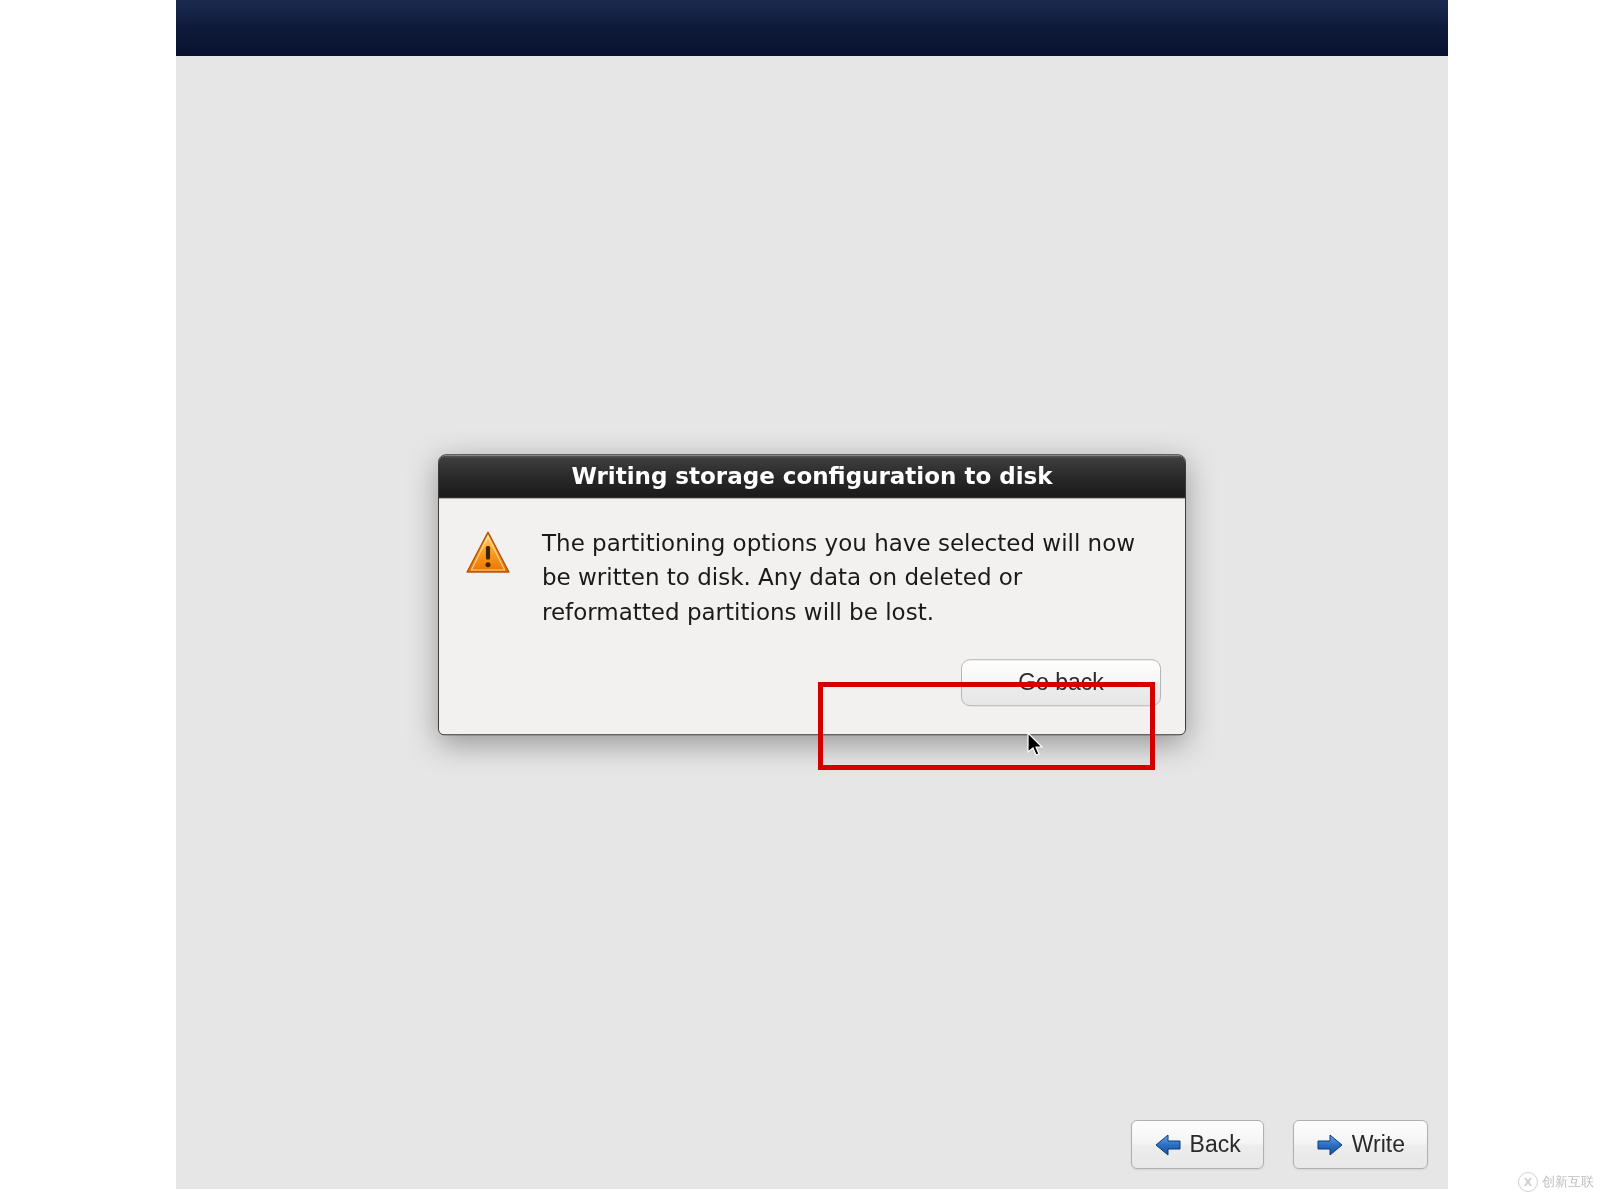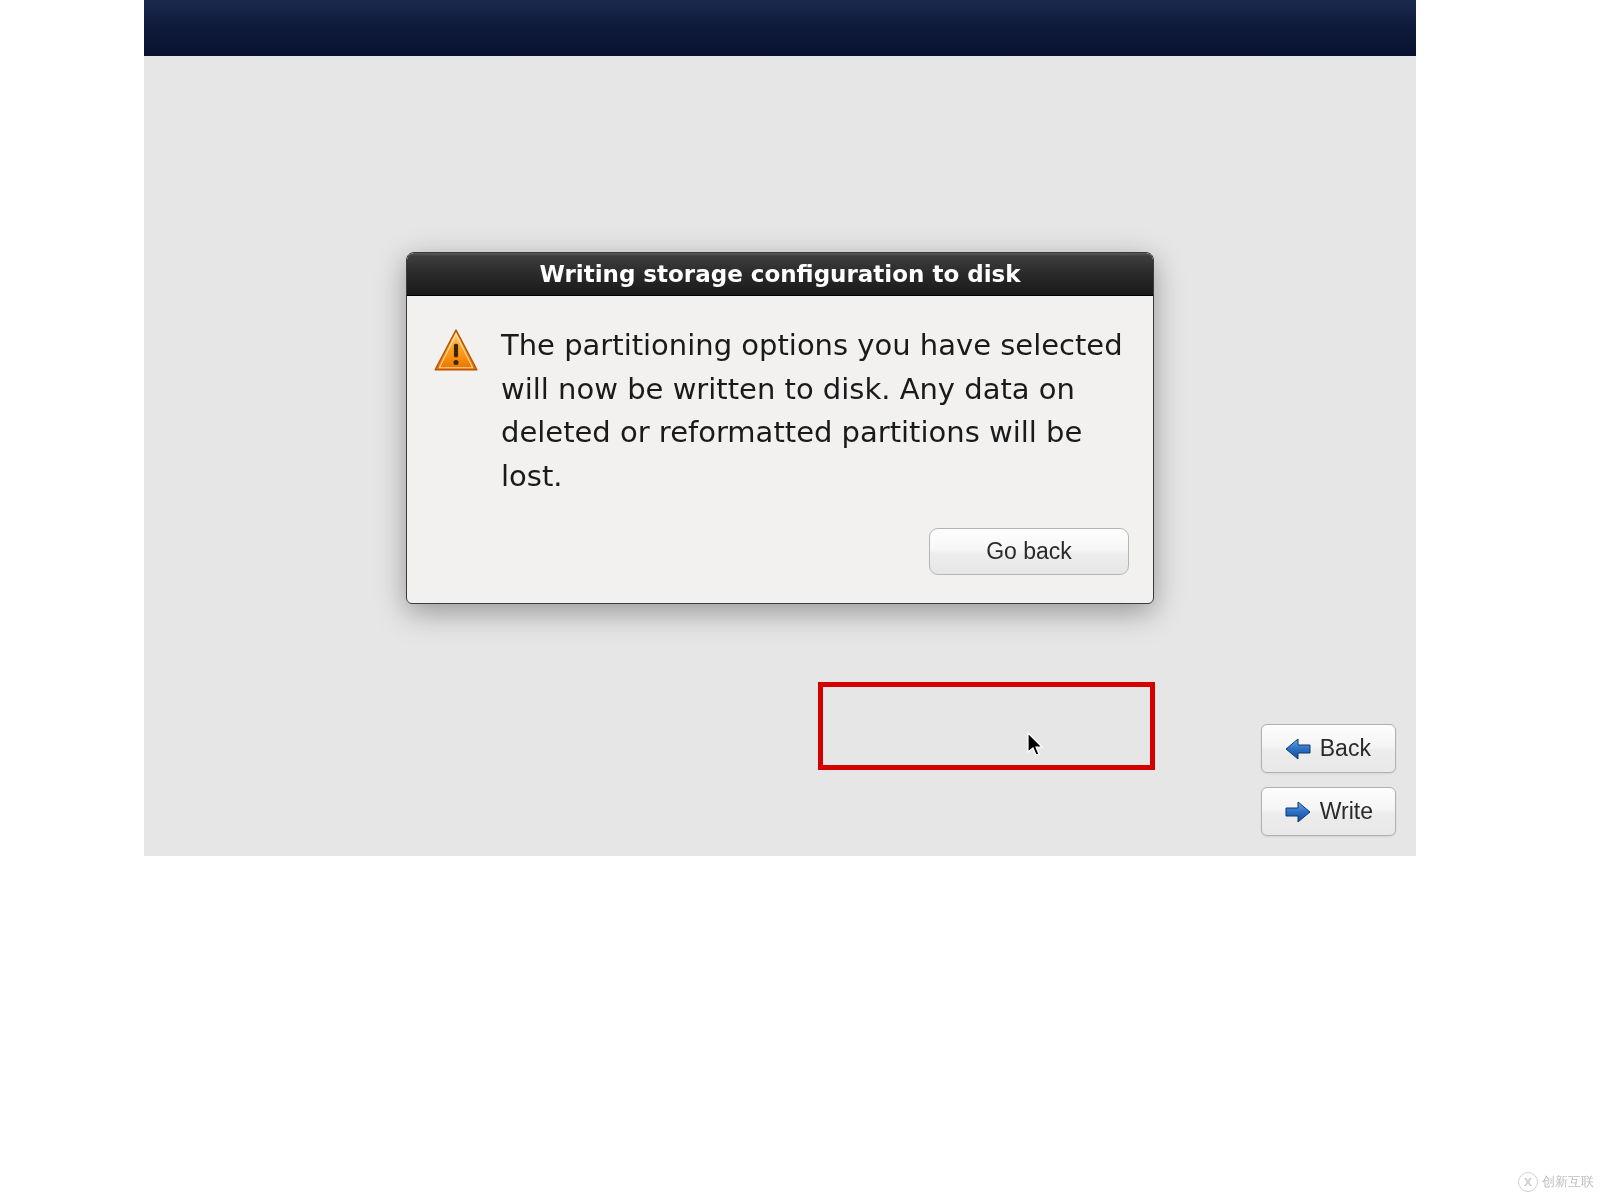--- a/index.html
+++ b/index.html
@@ -12,40 +12,39 @@
       width: 1600px;
       height: 1198px;
       background: #ffffff;
       font-family: "DejaVu Sans", "Liberation Sans", Arial, sans-serif;
       position: relative;
       overflow: hidden;
     }
     
     .main-window {
       position: absolute;
-      left: 144px;
+      left: 176px;
       top: 0;
       width: 1272px;
-      height: 856px;
+      height: 1189px;
       background: #e6e6e6;
     }
     
     .header-banner {
       width: 100%;
       height: 56px;
       background: linear-gradient(to bottom, #1a2a50 0%, #0f1a3a 50%, #081230 100%);
     }
     
     .nav-buttons {
       position: absolute;
       bottom: 20px;
       right: 20px;
       display: flex;
-      gap: 14px;
-      flex-direction: column;
+      gap: 29px;
     }
     
     .nav-btn {
       display: flex;
       align-items: center;
       gap: 8px;
       padding: 10px 22px;
       background: linear-gradient(to bottom, #fdfdfd 0%, #f5f5f5 45%, #ececec 55%, #e8e8e8 100%);
       border: 1px solid #b0b0b0;
       border-radius: 6px;
@@ -89,23 +88,24 @@
       gap: 20px;
       align-items: flex-start;
     }
     
     .warning-icon-wrap {
       flex-shrink: 0;
       padding-top: 2px;
     }
     
     .dialog-message {
-      font-size: 29px;
+      font-size: 23px;
       line-height: 1.5;
       color: #1a1a1a;
+      margin-left: 9px;
     }
     
     .dialog-buttons {
       display: flex;
       justify-content: flex-end;
       gap: 18px;
       padding: 12px 24px 28px 24px;
     }
     
     .dialog-btn {

